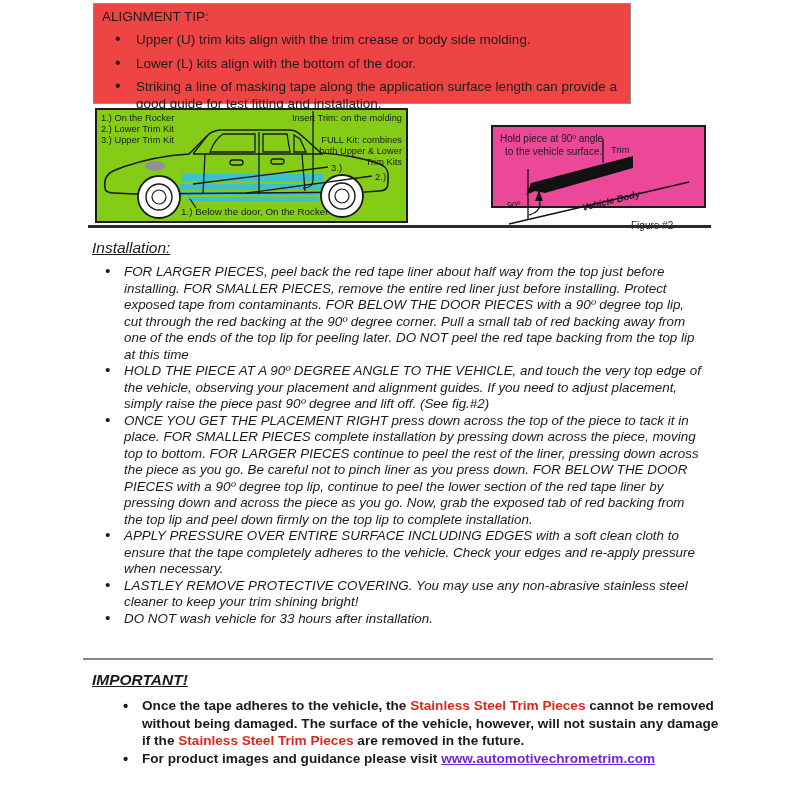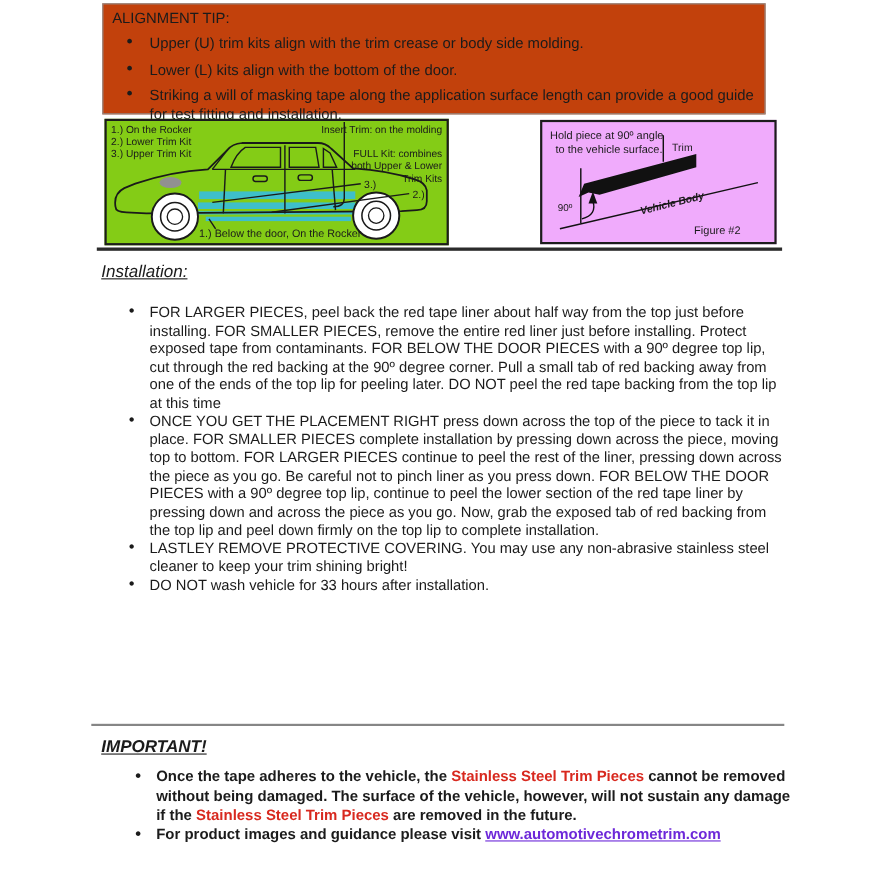--- a/index.html
+++ b/index.html
@@ -5,51 +5,51 @@
   html,body{margin:0;padding:0;}
   body{
     width:800px;height:800px;background:#ffffff;position:relative;
     font-family:"Liberation Sans","DejaVu Sans",sans-serif;color:#1b1b1b;
     -webkit-font-smoothing:antialiased;
   }
   .page{position:absolute;inset:0;overflow:hidden;}
 
   
   .tip-box{
-    position:absolute;left:93px;top:3px;width:603px;height:101px;box-sizing:border-box;
-    background:#c2410c;border:1px solid #8f8f8f;padding:5px 8px 0 8px;
+    position:absolute;left:93px;top:3px;width:538px;height:101px;box-sizing:border-box;
+    background:#ef4444;border:1px solid #8f8f8f;padding:5px 8px 0 8px;
   }
   .tip-title{font-size:13.5px;line-height:16px;}
   .tip-list{margin:7px 0 0 0;padding:0;list-style:none;}
   .tip-list li{
     position:relative;padding-left:34px;margin-bottom:7px;
     font-size:13.5px;line-height:16.5px;
   }
   .tip-list li::before{
     content:"\2022";position:absolute;left:13px;top:-1px;font-size:16px;
   }
 
   
   .diagram-row{position:absolute;left:95px;top:108px;display:flex;}
   .car-box{
     width:313px;height:115px;box-sizing:border-box;border:2px solid #1c1c1c;background:#84cc16;
   }
   .fig2-box{
-    width:215px;height:113px;box-sizing:border-box;border:2px solid #1c1c1c;background:#f0abfc;
-    margin-left:83px;margin-top:1px;
+    width:215px;height:83px;box-sizing:border-box;border:2px solid #1c1c1c;background:#ec4899;
+    margin-left:83px;margin-top:17px;
   }
   .diagram-underline{position:absolute;left:88px;top:225px;width:623px;height:3px;background:#2b2b2b;}
 
   
   .installation-heading{
     position:absolute;left:92px;top:239px;margin:0;
     font-size:15.5px;font-style:italic;font-weight:400;text-decoration:underline;
   }
   .install-list{
-    position:absolute;left:92px;top:264px;width:612px;margin:12px;padding:0;list-style:none;
+    position:absolute;left:92px;top:264px;width:612px;margin:0;padding:0;list-style:none;font-style:italic;
   }
   .install-list li{
     position:relative;padding-left:32px;font-size:13.4px;line-height:16.5px;
   }
   .install-list li::before{
     content:"\2022";position:absolute;left:13px;top:-1px;font-size:15px;
   }
 
   
   .section-rule{position:absolute;left:83px;top:658px;width:630px;height:2px;background:#868686;}
@@ -75,21 +75,21 @@
 </head>
 <body>
 
 <div class="page">
 
   <section class="tip-box">
     <div class="tip-title">ALIGNMENT TIP:</div>
     <ul class="tip-list">
       <li>Upper (U) trim kits align with the trim crease or body side molding.</li>
       <li>Lower (L) kits align with the bottom of the door.</li>
-      <li>Striking a will of masking tape along the application surface length can provide a good guide for test fitting and installation.</li>
+      <li>Striking a line of masking tape along the application surface length can provide a good guide for test fitting and installation.</li>
     </ul>
   </section>
 
   <div class="diagram-row">
 
     <div class="car-box">
       <svg viewBox="0 0 309 111" width="309" height="111">
 
         <g fill="#3ebfca">
           <rect x="84" y="64" width="142" height="7"></rect>
@@ -162,21 +162,23 @@
         <text x="90" y="84" font-size="9.5" font-style="italic" font-weight="600" transform="rotate(-14 90 84)">Vehicle Body</text>
         <text x="138" y="102" font-size="10">Figure #2</text>
       </svg>
     </div>
   </div>
   <div class="diagram-underline"></div>
 
   <h2 class="installation-heading">Installation:</h2>
   <ul class="install-list">
     <li>FOR LARGER PIECES, peel back the red tape liner about half way from the top just before installing. FOR SMALLER PIECES, remove the entire red liner just before installing. Protect exposed tape from contaminants. FOR BELOW THE DOOR PIECES with a 90º degree top lip, cut through the red backing at the 90º degree corner. Pull a small tab of red backing away from one of the ends of the top lip for peeling later. DO NOT peel the red tape backing from the top lip at this time</li>
+    <li>HOLD THE PIECE AT A 90º DEGREE ANGLE TO THE VEHICLE, and touch the very top edge of the vehicle, observing your placement and alignment guides. If you need to adjust placement, simply raise the piece past 90º degree and lift off. (See fig.#2)</li>
     <li>ONCE YOU GET THE PLACEMENT RIGHT press down across the top of the piece to tack it in place.  FOR SMALLER PIECES complete installation by pressing down across the piece, moving top to bottom. FOR LARGER PIECES continue to peel the rest of the liner, pressing down across the piece as you go. Be careful not to pinch liner as you press down. FOR BELOW THE DOOR PIECES with a 90º degree top lip, continue to peel the lower section of the red tape liner by pressing down and across the piece as you go. Now, grab the exposed tab of red backing from the top lip and peel down firmly on the top lip to complete installation.</li>
+    <li>APPLY PRESSURE OVER ENTIRE SURFACE INCLUDING EDGES with a soft clean cloth to ensure that the tape completely adheres to the vehicle. Check your edges and re-apply pressure when necessary.</li>
     <li>LASTLEY REMOVE PROTECTIVE COVERING. You may use any non-abrasive stainless steel cleaner to keep your trim shining bright!</li>
     <li>DO NOT wash vehicle for 33 hours after installation.</li>
   </ul>
 
   <div class="section-rule"></div>
   <h2 class="important-heading">IMPORTANT!</h2>
   <ul class="important-list">
     <li><span class="seg-normal">Once the tape adheres to the vehicle, the </span><span class="seg-red">Stainless Steel Trim Pieces</span><span class="seg-normal"> cannot be removed without being damaged. The surface of the vehicle, however, will not sustain any damage if the </span><span class="seg-red">Stainless Steel Trim Pieces</span><span class="seg-normal"> are removed in the future.</span></li>
     <li><span class="seg-normal">For product images and guidance please visit </span><a href="#" class="seg-link">www.automotivechrometrim.com</a></li>
   </ul>

